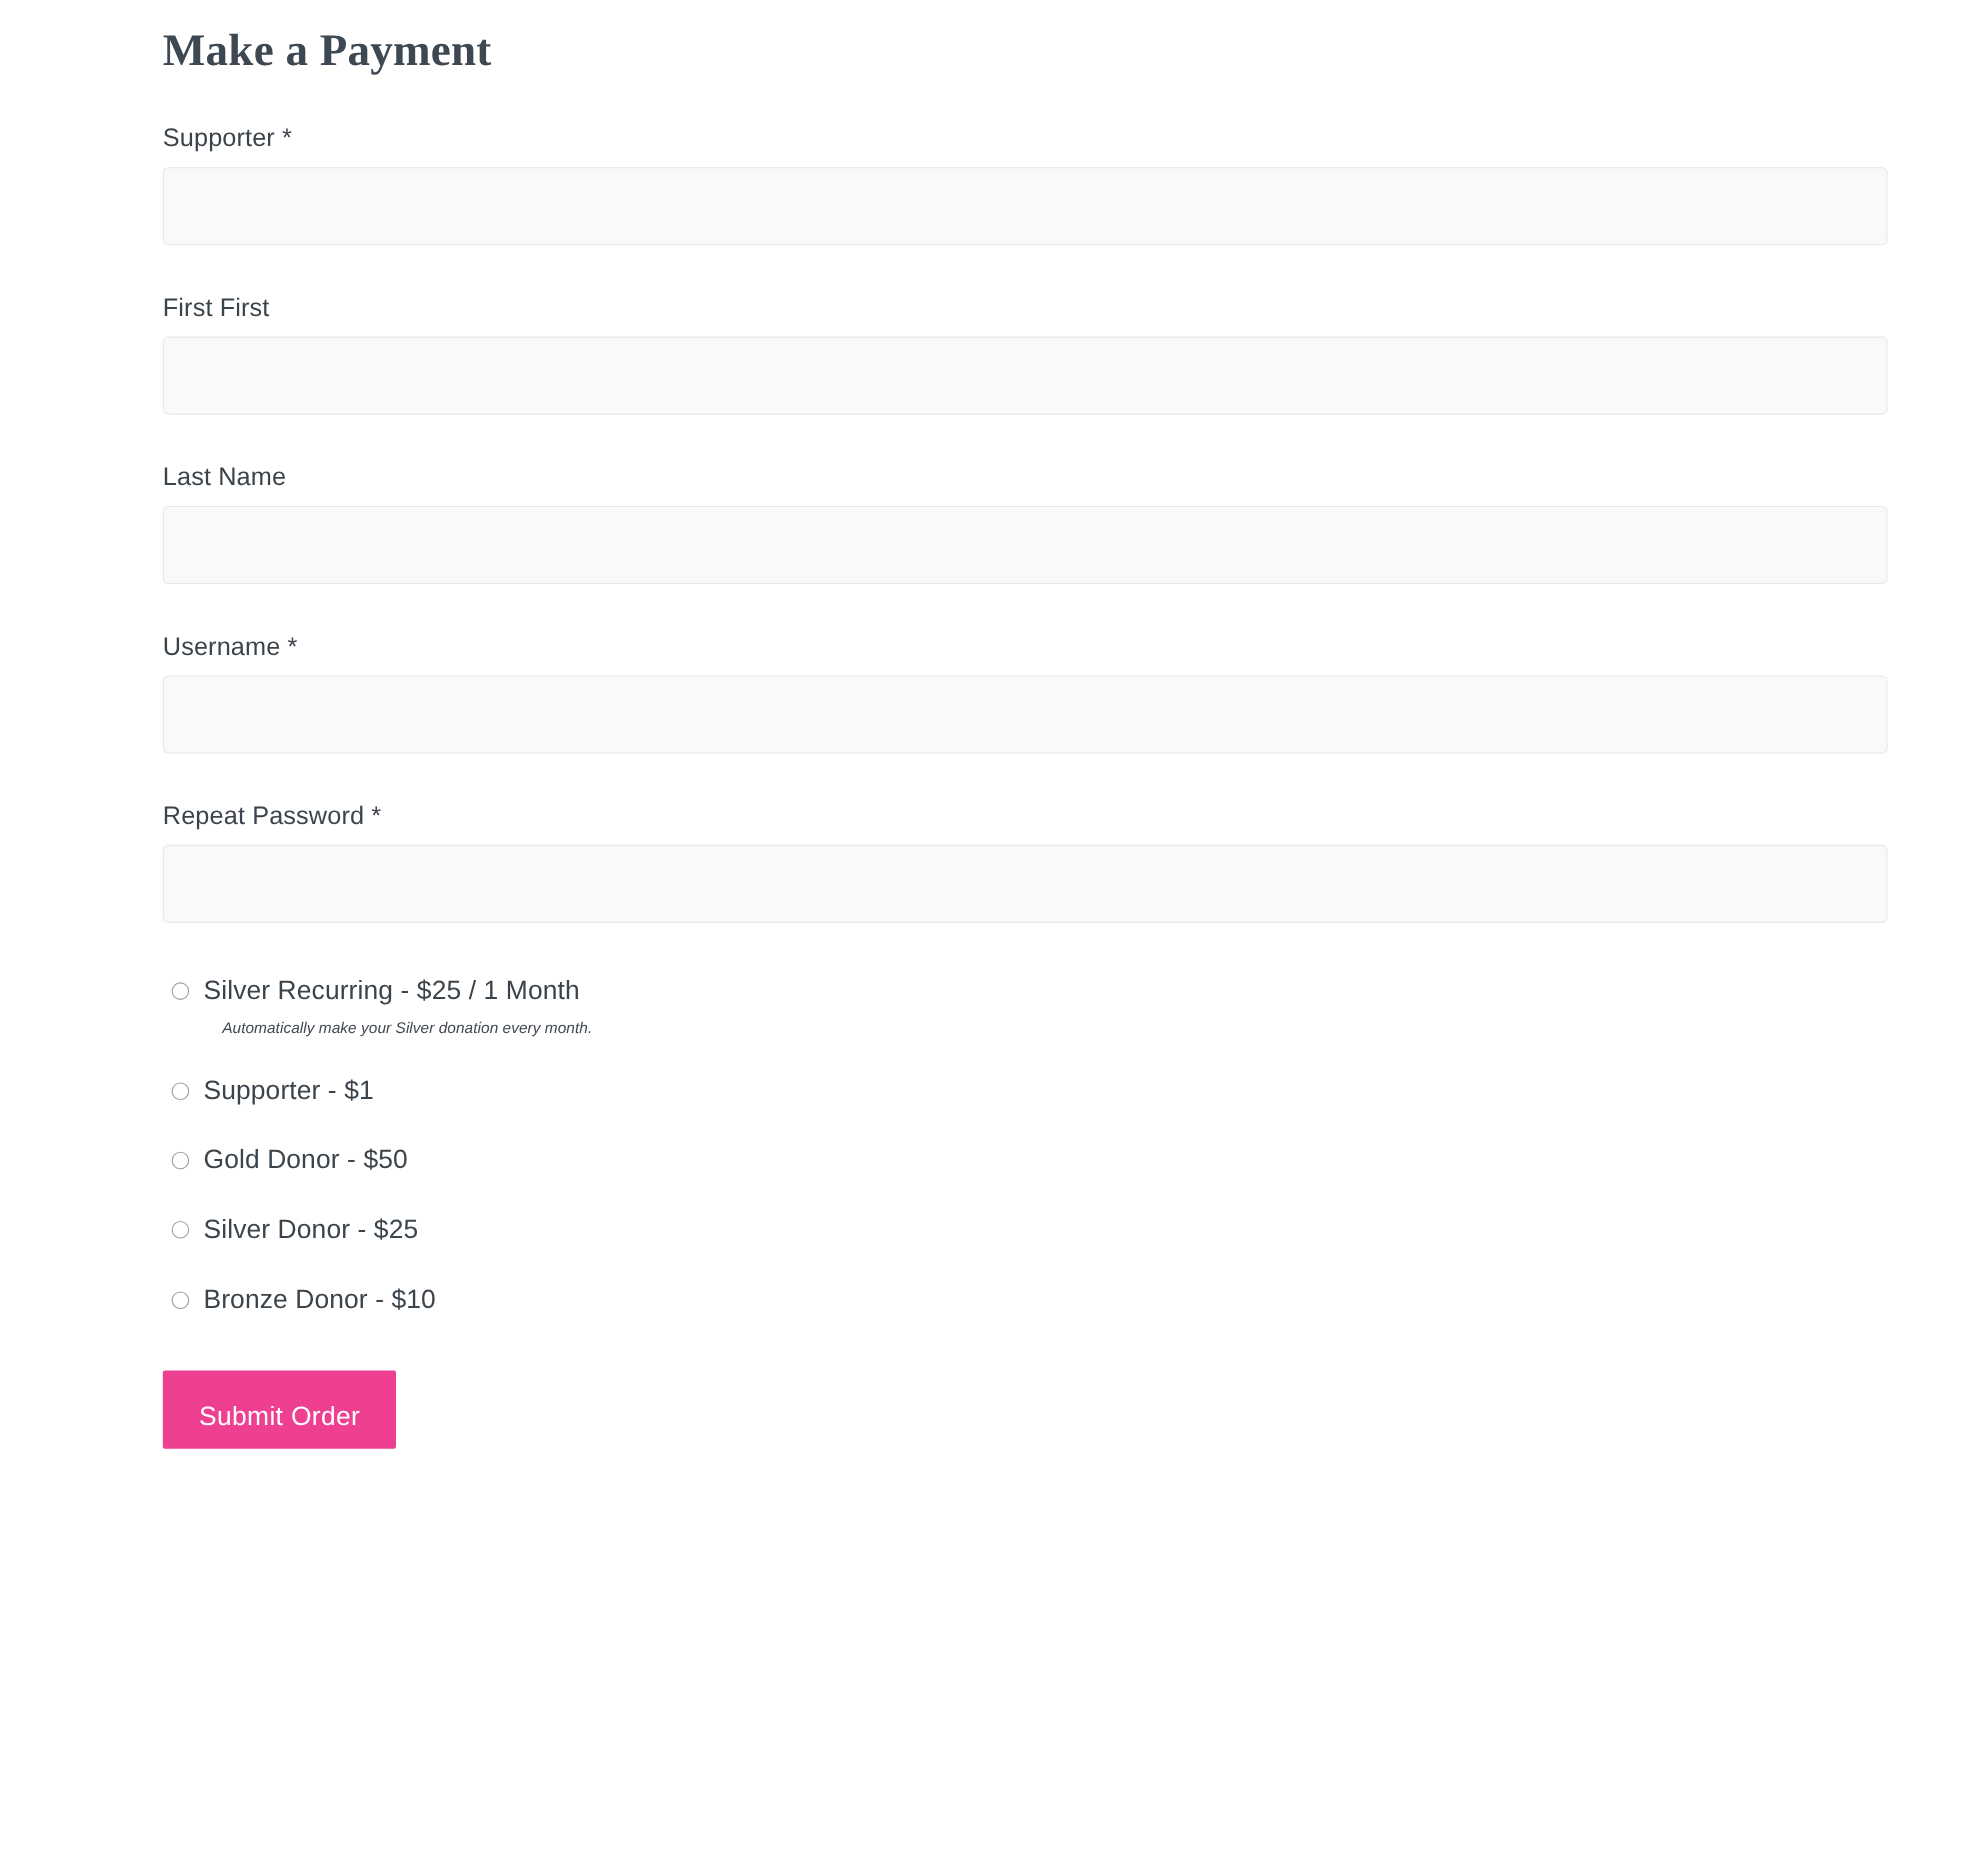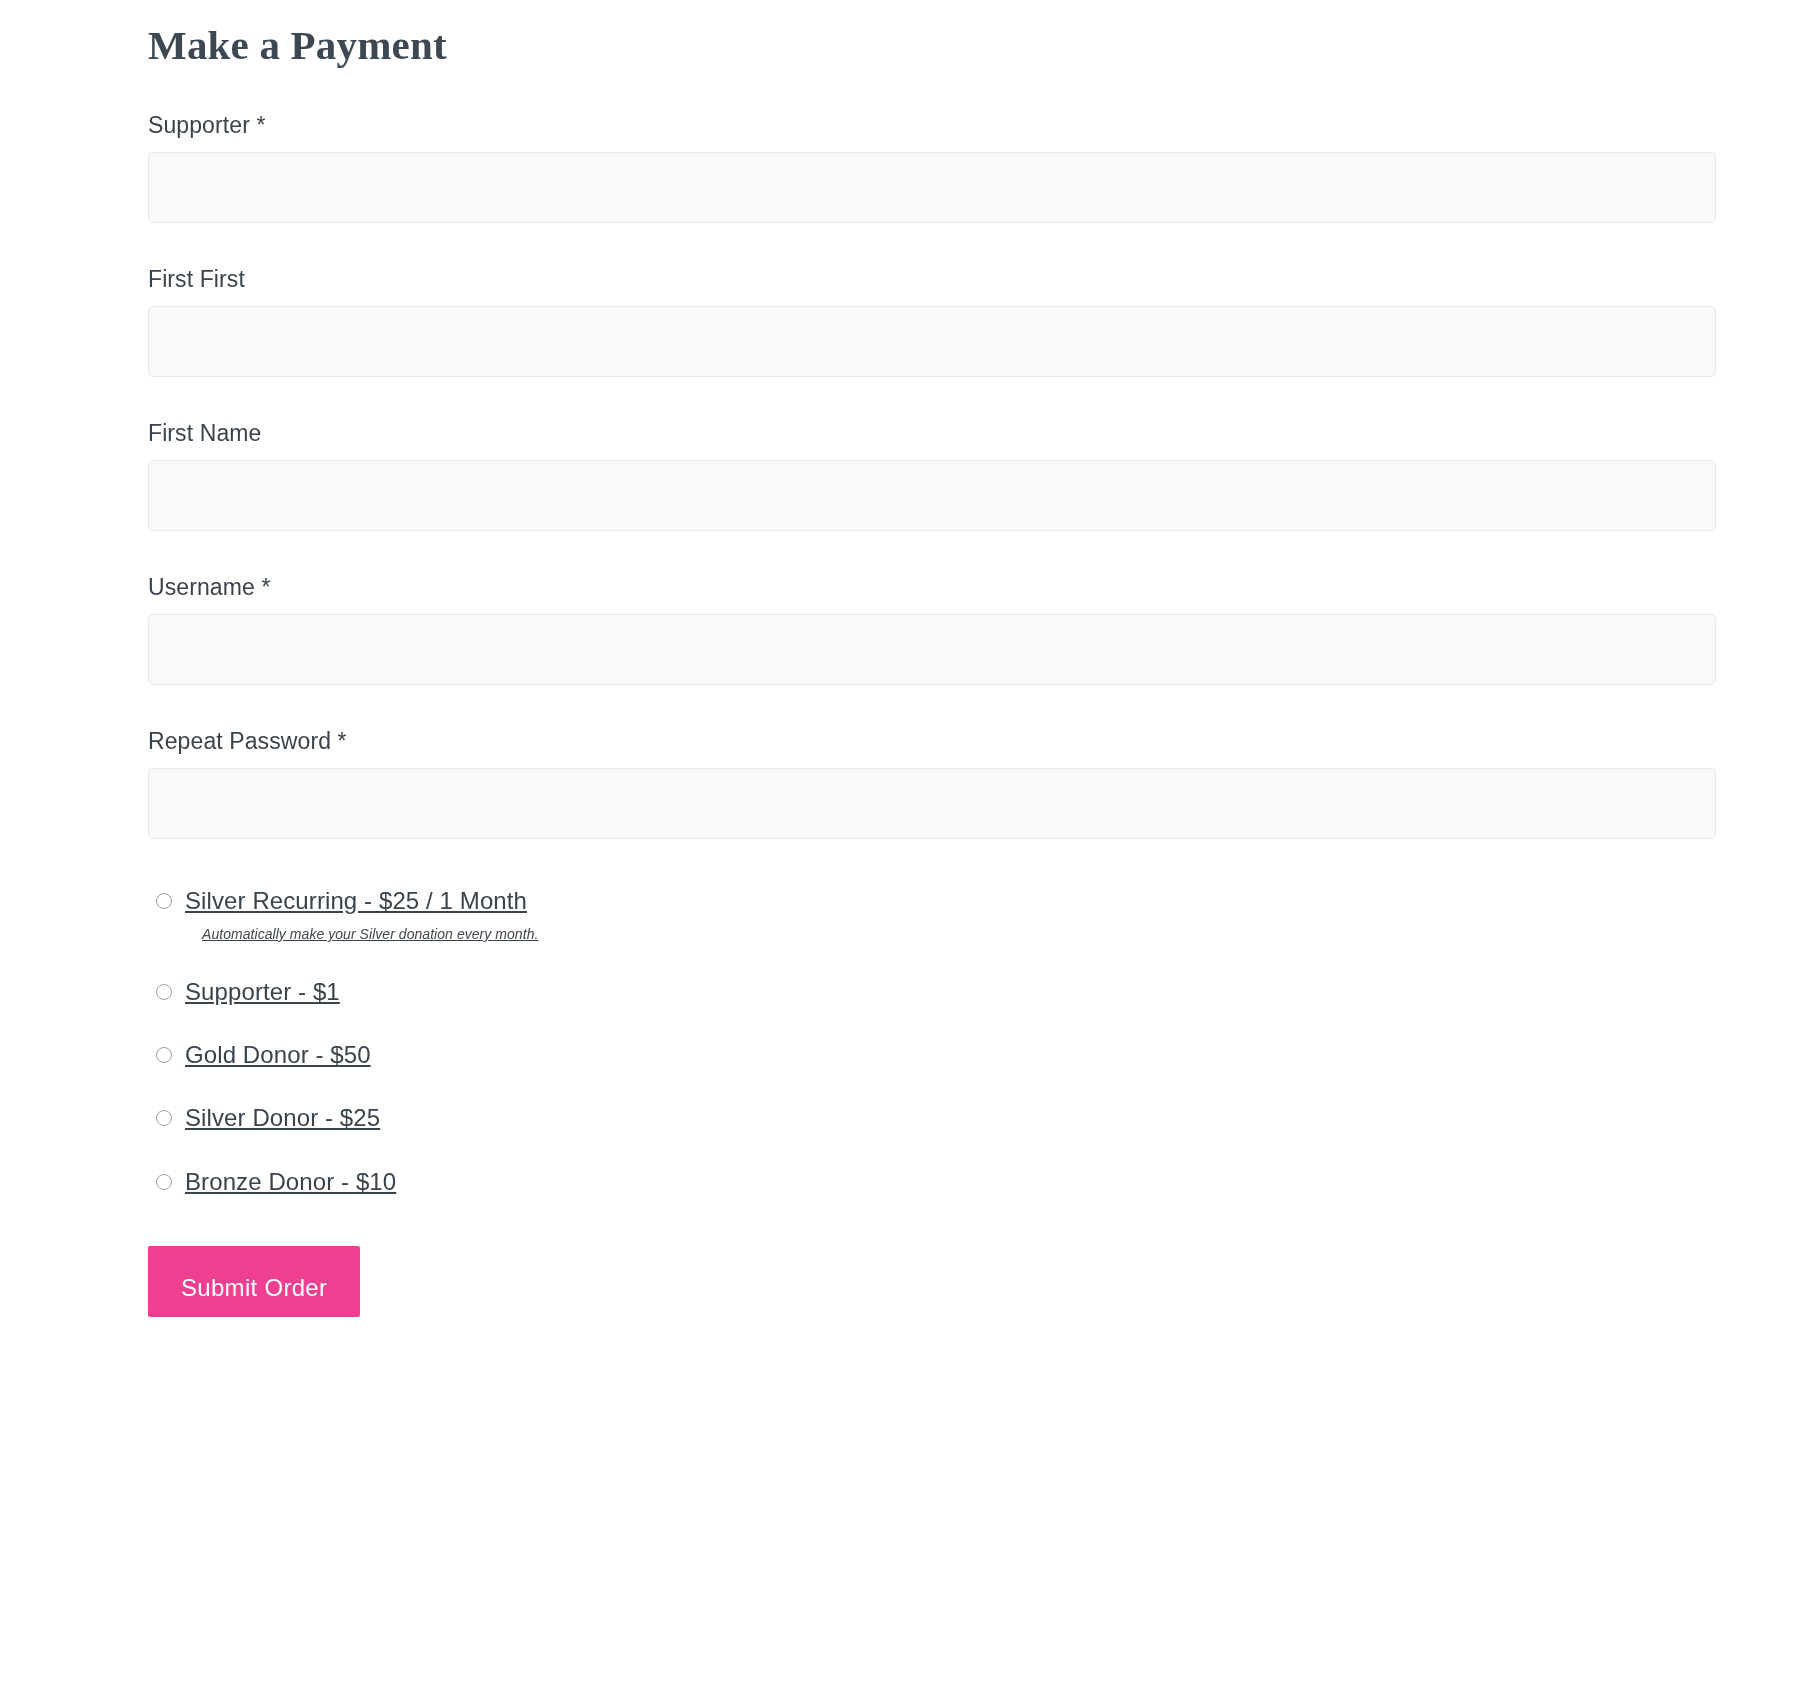--- a/index.html
+++ b/index.html
@@ -78,21 +78,20 @@
   }
 
   .radio-row {
     display: flex;
     align-items: flex-start;
     margin-left: 8px;
   }
 
   .radio-option {
     margin-bottom: 0;
-    text-decoration: underline;
   }
 
   .radio-option + .radio-option {
     margin-top: 31px;
   }
 
   .radio-option.has-desc + .radio-option {
     margin-top: 31px;
   }
 
@@ -183,21 +182,21 @@
     <div id="fields-container">
         <div class="field-block">
           <label class="field-label" for="username-field">Supporter *</label>
           <input class="field-input" id="username-field" type="text" placeholder="" style="">
         </div>
         <div class="field-block">
           <label class="field-label" for="first-name-field">First First</label>
           <input class="field-input" id="first-name-field" type="text" placeholder="" style="">
         </div>
         <div class="field-block">
-          <label class="field-label" for="last-name-field">First Name</label>
+          <label class="field-label" for="last-name-field">Last Name</label>
           <input class="field-input" id="last-name-field" type="text" placeholder="" style="">
         </div>
         <div class="field-block">
           <label class="field-label" for="password-field">Username *</label>
           <input class="field-input" id="password-field" type="password" placeholder="" style="">
         </div>
         <div class="field-block">
           <label class="field-label" for="repeat-password-field">Repeat Password *</label>
           <input class="field-input" id="repeat-password-field" type="password" placeholder="" style="">
         </div>

